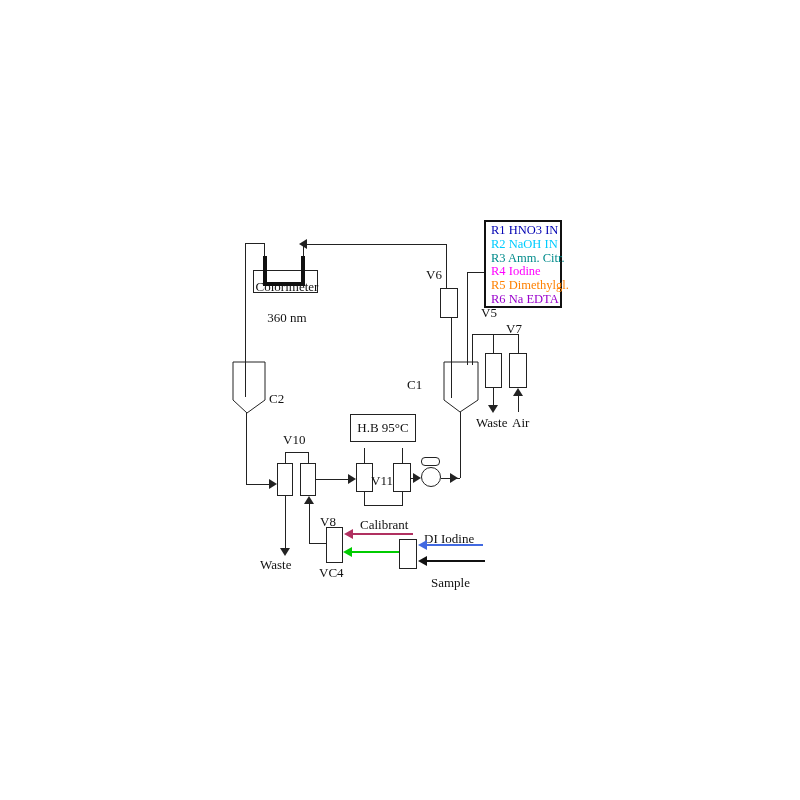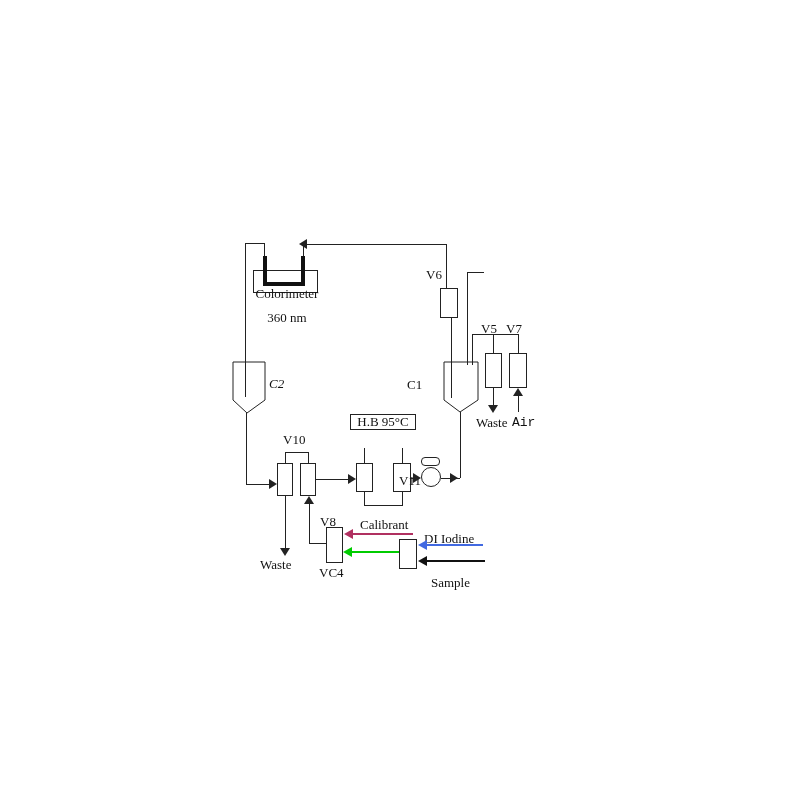--- a/index.html
+++ b/index.html
@@ -15,21 +15,21 @@
   .a-right{border-width:5px 0 5px 8px;border-left-color:#222;}
   .a-left{border-width:5px 8px 5px 0;border-right-color:#222;}
   .a-down{border-width:8px 5px 0 5px;border-top-color:#222;}
   .a-up{border-width:0 5px 8px 5px;border-bottom-color:#222;}
   .fa-left{border-width:5px 9px 5px 0;}
   .flow{position:absolute;height:2px;}
   #legend-box{position:absolute;left:484px;top:220px;width:78px;height:88px;
               border:2px solid #111;background:#fff;box-sizing:border-box;
               padding:2px 0 0 5px;}
   .legend-row{font-size:12.5px;line-height:13.8px;white-space:nowrap;}
-  #hb-box{position:absolute;left:350px;top:414px;width:66px;height:16px;border:1px solid #222;
+  #hb-box{position:absolute;left:350px;top:414px;width:66px;height:28px;border:1px solid #222;
           background:#fff;box-sizing:border-box;display:flex;align-items:center;justify-content:center;
           font-size:13px;color:#111;}
   #pump-cap{position:absolute;left:421px;top:457px;width:19px;height:9px;border:1px solid #222;
             border-radius:4px;background:#fff;box-sizing:border-box;}
   #pump-circle{position:absolute;left:421px;top:467px;width:20px;height:20px;border:1px solid #222;
                border-radius:50%;background:#fff;box-sizing:border-box;}
   svg.vessels{position:absolute;left:0;top:0;}
 </style>
 </head>
 <body>
@@ -46,48 +46,56 @@
   <div class="v" style="left:303px;top:244px;height:13px;"></div>
   <div class="v" style="left:446px;top:244px;height:44px;"></div>
 
   <div class="box" style="left:253px;top:270px;width:65px;height:23px;"></div>
   <div class="thick" style="left:263px;top:256px;width:4px;height:30px;"></div>
   <div class="thick" style="left:301px;top:256px;width:4px;height:30px;"></div>
   <div class="thick" style="left:263px;top:282px;width:42px;height:4px;"></div>
   <div class="v" style="left:264px;top:244px;height:12px;"></div>
   <div class="h" style="left:245px;top:243px;width:20px;"></div>
   <div class="v" style="left:245px;top:243px;height:154px;"></div>
-  <div class="lbl ctr" style="left:227px;top:287px;width:120px;">Colorimeter</div>
+  <div class="lbl ctr" style="left:227px;top:280px;width:120px;">Colorimeter</div>
   <div class="lbl ctr" style="left:227px;top:311px;width:120px;">360 nm</div>
 
+  <div id="legend-box">
+    <div class="legend-row" style="color: rgb(0, 0, 179);">R1 HNO3 IN</div>
+    <div class="legend-row" style="color: rgb(0, 204, 255);">R2 NaOH IN</div>
+    <div class="legend-row" style="color: rgb(0, 139, 139);">R3 Amm. Citr.</div>
+    <div class="legend-row" style="color: rgb(255, 0, 255);">R4 Iodine</div>
+    <div class="legend-row" style="color: rgb(255, 128, 0);">R5 Dimethylgl.</div>
+    <div class="legend-row" style="color: rgb(153, 0, 204);">R6 Na EDTA</div>
+  </div>
 
   <div class="h" style="left:467px;top:272px;width:17px;"></div>
   <div class="v" style="left:467px;top:272px;height:93px;"></div>
 
   <div class="box" style="left:440px;top:288px;width:18px;height:30px;"></div>
   <div class="lbl" style="left:426px;top:268px;">V6</div>
   <div class="v" style="left:451px;top:318px;height:80px;"></div>
 
   <div class="h" style="left:472px;top:334px;width:46px;"></div>
   <div class="v" style="left:472px;top:334px;height:31px;"></div>
   <div class="v" style="left:493px;top:334px;height:19px;"></div>
   <div class="v" style="left:518px;top:334px;height:19px;"></div>
-  <div class="lbl" style="left:481px;top:322px;text-align:center;">V5</div>
+  <div class="lbl" style="left:481px;top:306px;text-align:center;">V5</div>
   <div class="lbl" style="left:506px;top:322px;">V7</div>
   <div class="box" style="left:485px;top:353px;width:17px;height:35px;"></div>
   <div class="box" style="left:509px;top:353px;width:18px;height:35px;"></div>
   <div class="v" style="left:493px;top:388px;height:17px;"></div>
   <div class="arr a-down" style="left:488px;top:405px;"></div>
   <div class="v" style="left:518px;top:396px;height:16px;"></div>
   <div class="arr a-up" style="left:513px;top:388px;"></div>
   <div class="lbl" style="left:476px;top:416px;">Waste</div>
-  <div class="lbl" style="left:512px;top:416px;font-family:Liberation Mono, monospace;">Air</div>
+  <div class="lbl" style="left:512px;top:416px;">Air</div>
 
   <div class="lbl" style="left:407px;top:378px;">C1</div>
-  <div class="lbl" style="left:269px;top:377px;font-style:italic;">C2</div>
+  <div class="lbl" style="left:269px;top:392px;">C2</div>
 
   <div class="v" style="left:246px;top:413px;height:72px;"></div>
   <div class="h" style="left:246px;top:484px;width:23px;"></div>
   <div class="arr a-right" style="left:269px;top:479px;"></div>
 
   <div class="v" style="left:285px;top:452px;height:11px;"></div>
   <div class="h" style="left:285px;top:452px;width:24px;"></div>
   <div class="v" style="left:308px;top:452px;height:11px;"></div>
   <div class="lbl" style="left:283px;top:433px;">V10</div>
   <div class="box" style="left:277px;top:463px;width:16px;height:33px;"></div>
@@ -99,21 +107,21 @@
   <div class="arr a-right" style="left:348px;top:474px;"></div>
 
   <div id="hb-box">
       <span>H.B 95°C</span>
     </div>
   <div class="v" style="left:364px;top:448px;height:15px;"></div>
   <div class="v" style="left:402px;top:448px;height:15px;"></div>
 
   <div class="box" style="left:356px;top:463px;width:17px;height:29px;"></div>
   <div class="box" style="left:393px;top:463px;width:18px;height:29px;"></div>
-  <div class="lbl" style="left:371px;top:474px;margin-left:28px;">V11</div>
+  <div class="lbl" style="left:371px;top:474px;">V11</div>
   <div class="v" style="left:364px;top:492px;height:13px;"></div>
   <div class="h" style="left:364px;top:505px;width:39px;"></div>
   <div class="v" style="left:402px;top:492px;height:13px;"></div>
   <div class="h" style="left:411px;top:478px;width:4px;"></div>
   <div class="arr a-right" style="left:413px;top:473px;"></div>
 
   <div id="pump-cap"></div>
   <div id="pump-circle"></div>
   <div class="h" style="left:441px;top:478px;width:19px;"></div>
   <div class="arr a-right" style="left:450px;top:473px;"></div>

